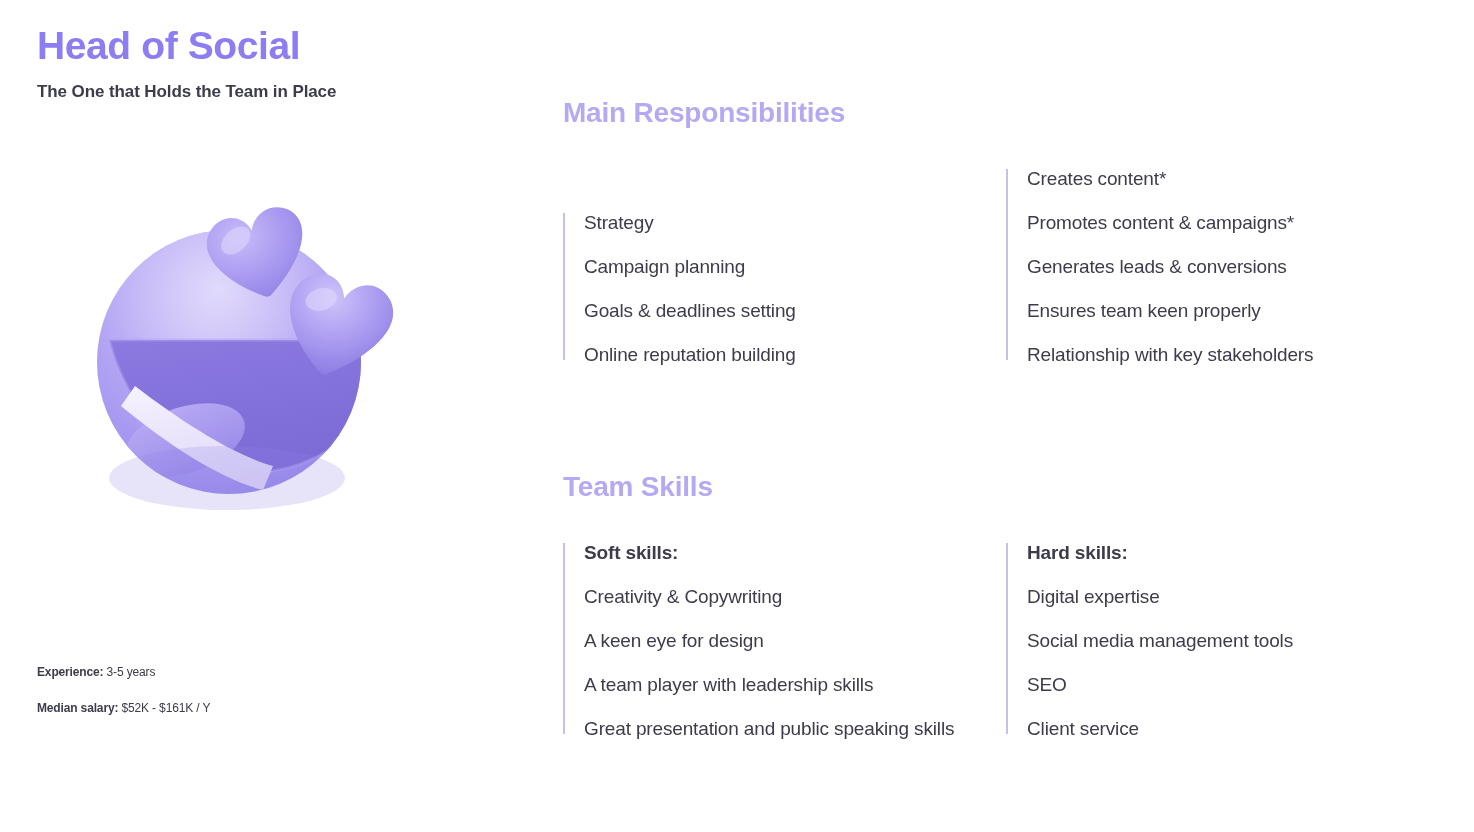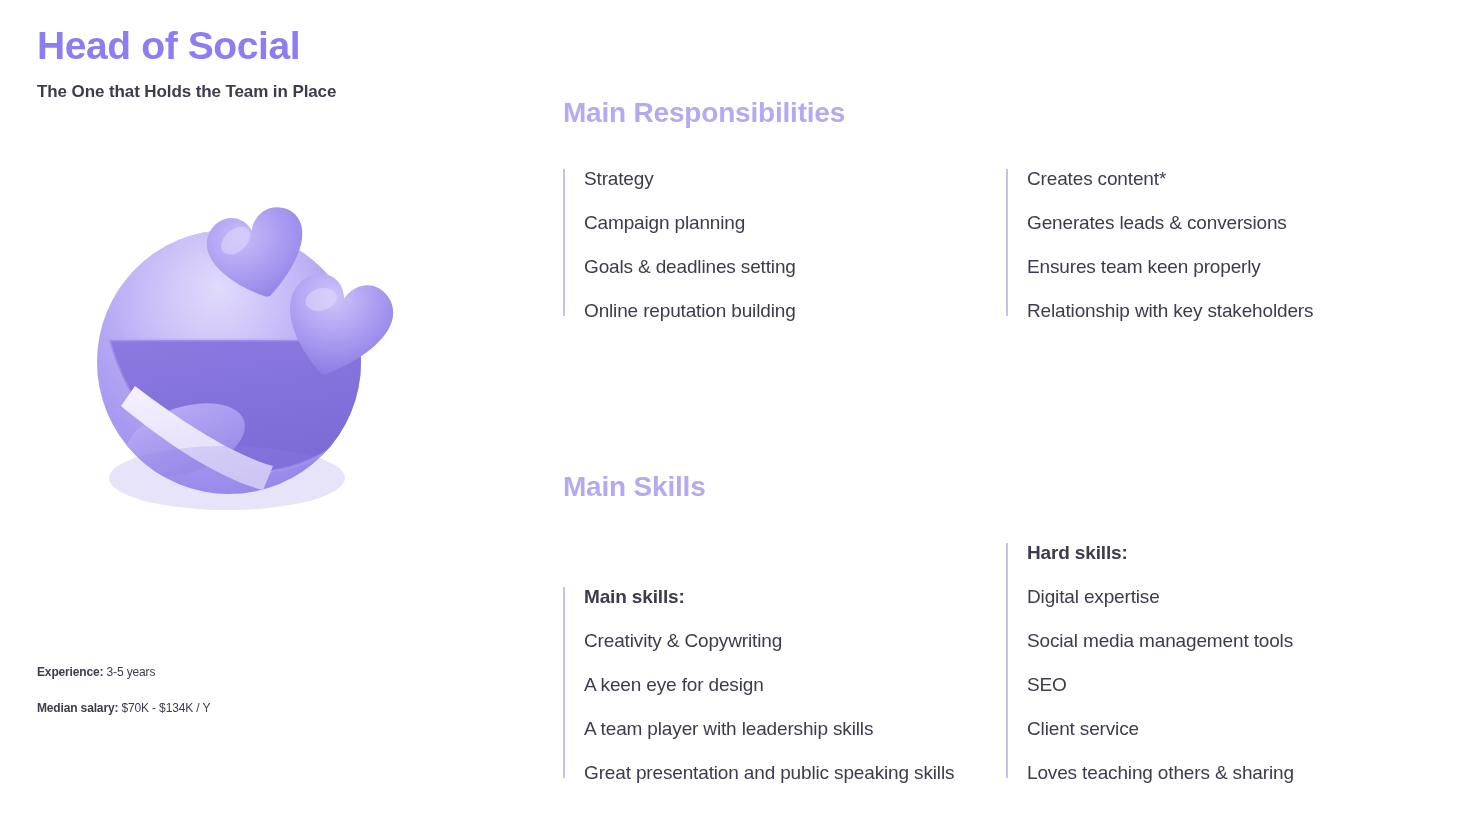--- a/index.html
+++ b/index.html
@@ -236,60 +236,60 @@
           <ellipse cx="34" cy="28" rx="16" ry="11" transform="rotate(-30 34 28)" fill="#e0d8fd" opacity="0.55"></ellipse>
         </g>
       </svg>
     </div>
 
     <div class="stats">
       <div class="stat-line">
         <span class="stat-label">Experience:</span><span class="stat-value"> 3-5 years</span>
       </div>
       <div class="stat-line">
-        <span class="stat-label">Median salary:</span><span class="stat-value"> $70K - $134K / Y</span>
+        <span class="stat-label">Median salary:</span><span class="stat-value"> $52K - $161K / Y</span>
       </div>
     </div>
   </div>
 
   <div class="content">
 
     <div class="section section--responsibilities">
       <div class="section-heading">Main Responsibilities</div>
       <div class="columns">
         <div class="col col--left">
             <div class="item">Strategy</div>
             <div class="item">Campaign planning</div>
             <div class="item">Goals &amp; deadlines setting</div>
             <div class="item">Online reputation building</div>
           </div>
         <div class="col col--right">
             <div class="item">Creates content*</div>
+            <div class="item">Promotes content &amp; campaigns*</div>
             <div class="item">Generates leads &amp; conversions</div>
             <div class="item">Ensures team keen properly</div>
             <div class="item">Relationship with key stakeholders</div>
           </div>
       </div>
     </div>
 
     <div class="section section--skills">
-      <div class="section-heading">Main Skills</div>
+      <div class="section-heading">Team Skills</div>
       <div class="columns">
         <div class="col col--left">
-            <div class="item item--bold">Main skills:</div>
+            <div class="item item--bold">Soft skills:</div>
             <div class="item">Creativity &amp; Copywriting</div>
             <div class="item">A keen eye for design</div>
             <div class="item">A team player with leadership skills</div>
             <div class="item">Great presentation and public speaking skills</div>
           </div>
         <div class="col col--right">
             <div class="item item--bold">Hard skills:</div>
             <div class="item">Digital expertise</div>
             <div class="item">Social media management tools</div>
             <div class="item">SEO</div>
             <div class="item">Client service</div>
-            <div class="item">Loves teaching others &amp; sharing</div>
           </div>
       </div>
     </div>
 
   </div>
 </div>
 
 </body></html>

